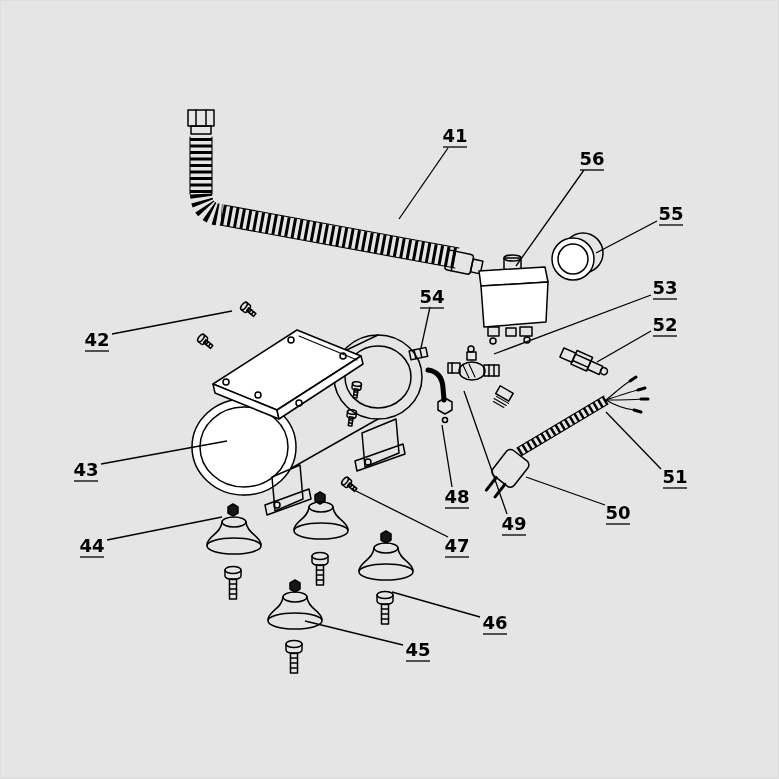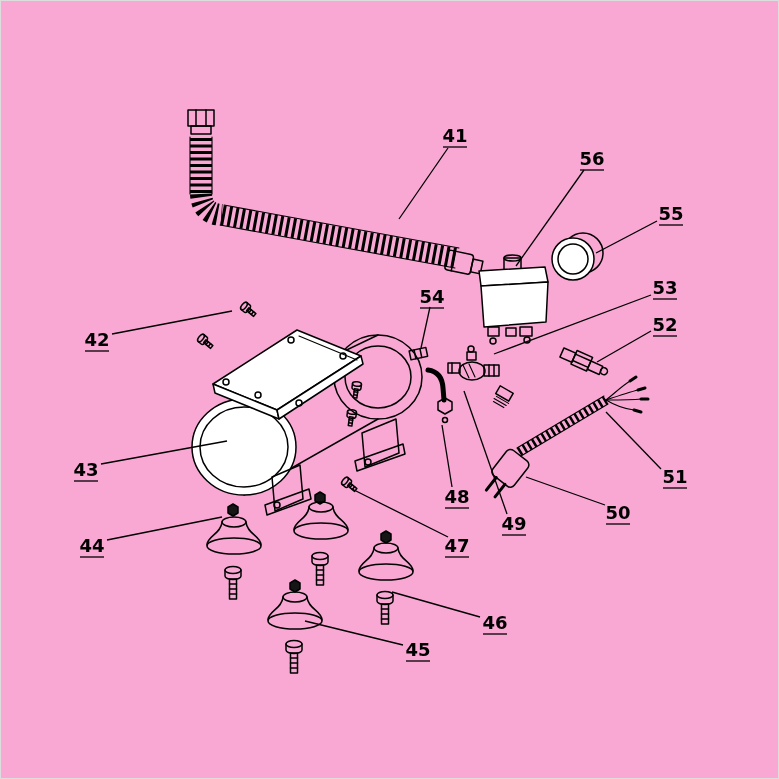--- a/index.html
+++ b/index.html
@@ -1,16 +1,16 @@
 <!DOCTYPE html>
 <html><head>
 <meta charset="utf-8">
 <style>
   html,body{margin:0;padding:0;background:#ffffff;}
-  .stage{position:relative;width:779px;height:779px;background:#f9a8d4;box-shadow:inset 0 0 0 1px #dddddd;overflow:hidden;}
+  .stage{position:relative;width:779px;height:779px;background:#e5e5e5;box-shadow:inset 0 0 0 1px #dddddd;overflow:hidden;}
   #diagram{display:block;}
   #diagram path,#diagram rect,#diagram circle,#diagram ellipse,#diagram line,#diagram polygon,#diagram polyline{
     stroke:#000;fill:none;stroke-width:1.5;stroke-linecap:round;stroke-linejoin:round;
   }
   #diagram .wh{fill:#ffffff;}
   #diagram .dk{fill:#161616;}
   #diagram .rib{stroke-width:22;stroke-dasharray:3 3.5;stroke-linecap:butt;}
   #diagram .ribd{stroke-width:20;stroke-dasharray:3 3.5;stroke-linecap:butt;}
   #diagram .cord{stroke-width:9;stroke-dasharray:2.5 3;stroke-linecap:butt;}
   #diagram .pipe{stroke-width:5;}

